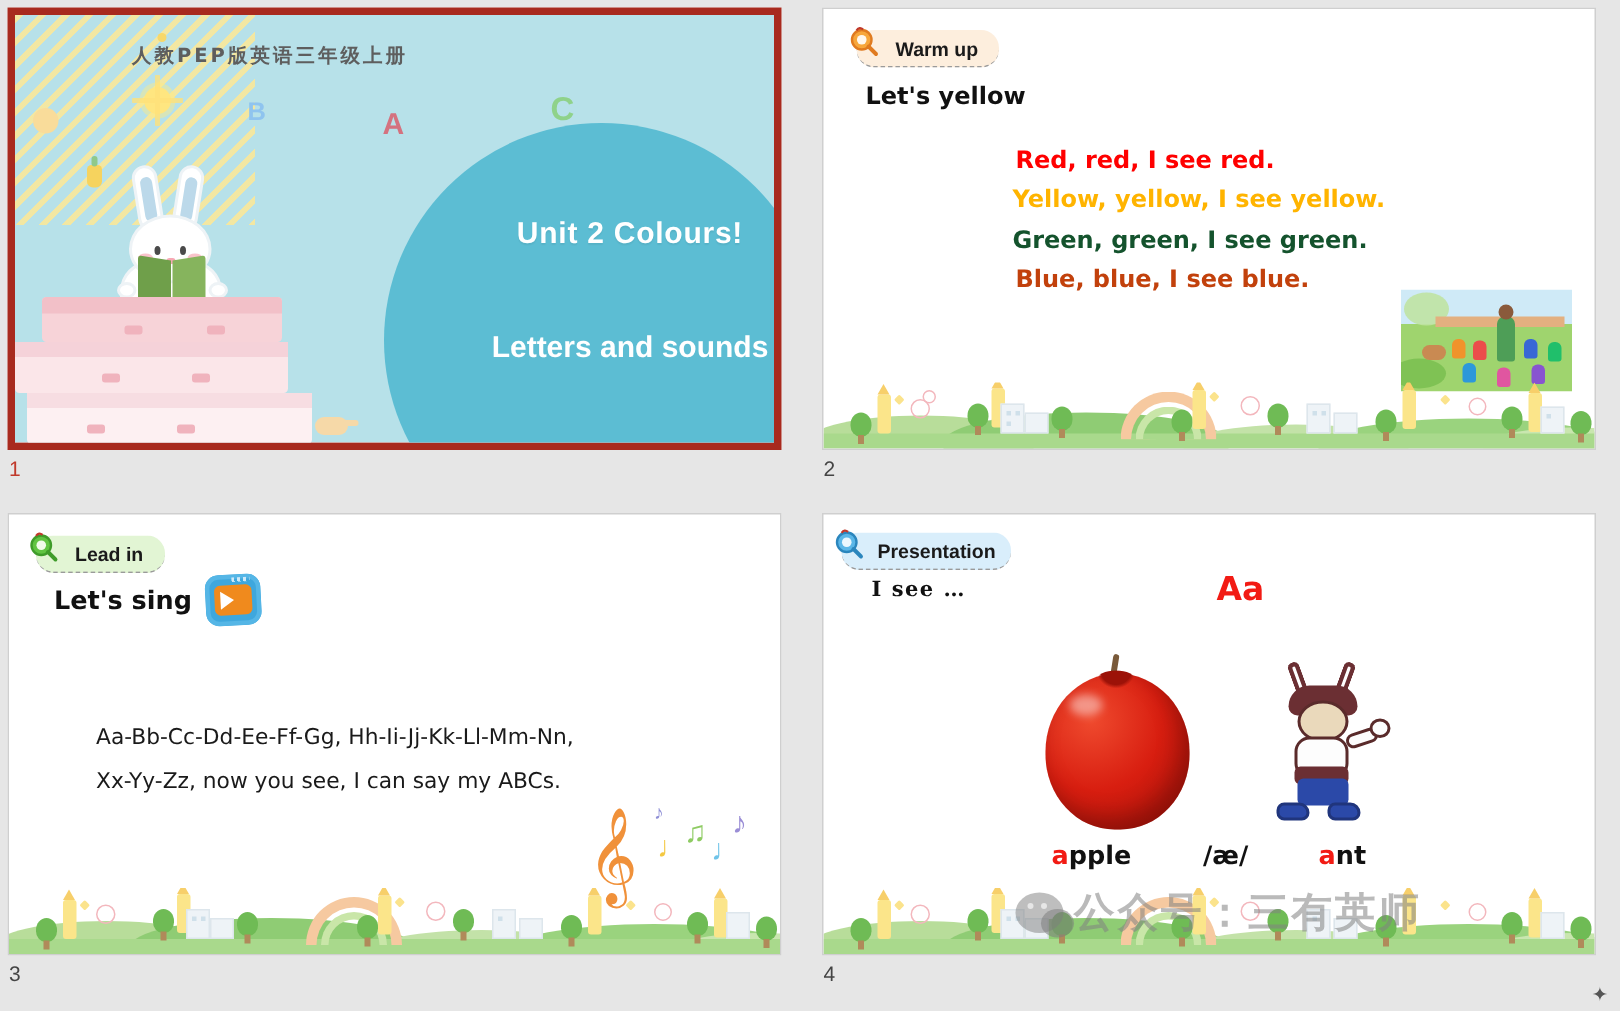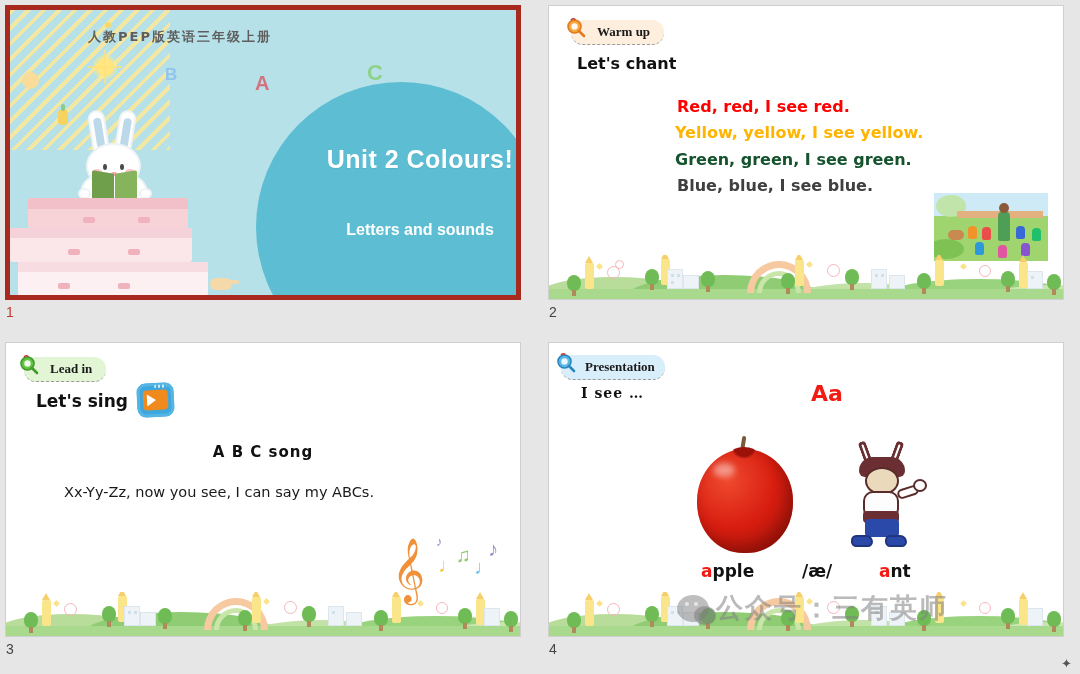--- a/index.html
+++ b/index.html
@@ -57,31 +57,31 @@
     font-family:"DejaVu Sans",sans-serif;
     white-space:nowrap;
   }
   .s1-circle{
     position:absolute;right:-30px;top:72px;
     width:290px;height:290px;border-radius:50%;
     background:#5cbdd3;
   }
   .s1-unit{
     position:absolute;left:300px;top:135px;width:220px;
-    text-align:center;color:#fff;font-size:25px;font-weight:bold;
+    text-align:center;color:#fff;font-size:20px;font-weight:bold;
     letter-spacing:.5px;
     text-shadow:0 1px 1px rgba(0,0,0,.06);
   }
   .s1-parta{
     position:absolute;left:300px;top:178px;width:220px;
     text-align:center;color:#fff;font-size:16px;font-weight:bold;
   }
   .s1-letters{
     position:absolute;left:292px;top:211px;width:236px;
-    text-align:center;color:#fff;font-size:16px;font-weight:bold;
+    text-align:center;color:#fff;font-size:20px;font-weight:bold;
   }
   
   .deco{position:absolute;font-weight:bold;}
   .deco-b{left:155px;top:55px;font-size:17px;color:#8fc4ef;}
   .deco-a{left:245px;top:62px;font-size:20px;color:#d4727f;}
   .deco-c{left:357px;top:50px;font-size:22px;color:#8fd28a;}
   .sun{
     position:absolute;left:86px;top:48px;width:18px;height:18px;
     border-radius:50%;background:#ffe680;
     box-shadow:0 0 0 3px rgba(255,236,128,.45);
@@ -147,21 +147,21 @@
   .spine{position:absolute;width:12px;height:6px;border-radius:2px;background:#f0b3bd;}
   .cat{position:absolute;left:200px;top:268px;width:22px;height:12px;border-radius:7px;background:#f6d9a8;}
   .cat:after{content:"";position:absolute;right:-7px;top:2px;width:10px;height:4px;
     border-radius:3px;background:#f6d9a8;}
 
   
   .badge{
     position:absolute;display:inline-flex;align-items:center;
     height:24px;padding:0 14px 0 26px;border-radius:12px;
     font-size:13px;font-weight:bold;color:#1a1a1a;
-    font-family:Liberation Serif, serif;
+    font-family:Liberation Sans, sans-serif;
     border-bottom:1px dashed #9a9a9a;
     white-space:nowrap;
   }
   .badge .bicon{
     position:absolute;left:-6px;top:-3px;width:22px;height:22px;
   }
   .badge-warm{left:22px;top:14px;background:#fdeedd;}
   .badge-lead{left:18px;top:14px;background:#e2f5d4;}
   .badge-pres{left:12px;top:12px;background:#d9eefb;padding:0 10px 0 24px;}
 
@@ -413,27 +413,27 @@
           <svg width="22" height="22" viewBox="0 0 22 22">
             <circle cx="9.5" cy="9.5" r="6.5" fill="#f7a73c" stroke="#e07b20" stroke-width="1.6"></circle>
             <circle cx="9.5" cy="9.5" r="3.2" fill="#fff8ee"></circle>
             <path d="M14 14 L19 19" stroke="#e07b20" stroke-width="2.6" stroke-linecap="round"></path>
             <path d="M6 3.2 q2-2.6 4.4-.6" stroke="#c0392b" stroke-width="1.4" fill="none"></path>
           </svg>
         </span>
         <span>Warm up</span>
       </div>
 
-      <div class="s2-lets">Let's chant</div>
+      <div class="s2-lets">Let's yellow</div>
 
       <div class="chant">
         <div class="line l1" style="color:#ff0000">Red, red, I see red.</div>
         <div class="line l2" style="color:#ffb400">Yellow, yellow, I see yellow.</div>
         <div class="line l3" style="color:#14532d">Green, green, I see green.</div>
-        <div class="line l4" style="color:#404040">Blue, blue, I see blue.</div>
+        <div class="line l4" style="color:#c2410c">Blue, blue, I see blue.</div>
       </div>
 
       <div class="thumb">
         <div class="t-leaf"></div>
         <div class="t-fence"></div>
         <div class="t-bushL"></div>
         <div class="teacher"></div>
         <div class="dog"></div>
         <div class="kid" style="left:30%;top:48%;background:#f0932b"></div>
         <div class="kid" style="left:42%;top:50%;background:#eb4d4b"></div>
@@ -507,23 +507,23 @@
       </div>
 
       <div class="s3-lets">Let's sing</div>
 
       <div class="playicon">
         <div class="dots"></div>
         <div class="inner"></div>
         <div class="tri"></div>
       </div>
 
-      <div class="abc-title">A B C song</div>
 
       <div class="abc-lines">
+        <div>Aa-Bb-Cc-Dd-Ee-Ff-Gg, Hh-Ii-Jj-Kk-Ll-Mm-Nn,</div>
         <div>Xx-Yy-Zz, now you see, I can say my ABCs.</div>
       </div>
 
       <div class="notes">
         <div class="clef">𝄞</div>
         <div class="note n5">♪</div>
         <div class="note n1">♩</div>
         <div class="note n2">♫</div>
         <div class="note n3">♩</div>
         <div class="note n4">♪</div>

